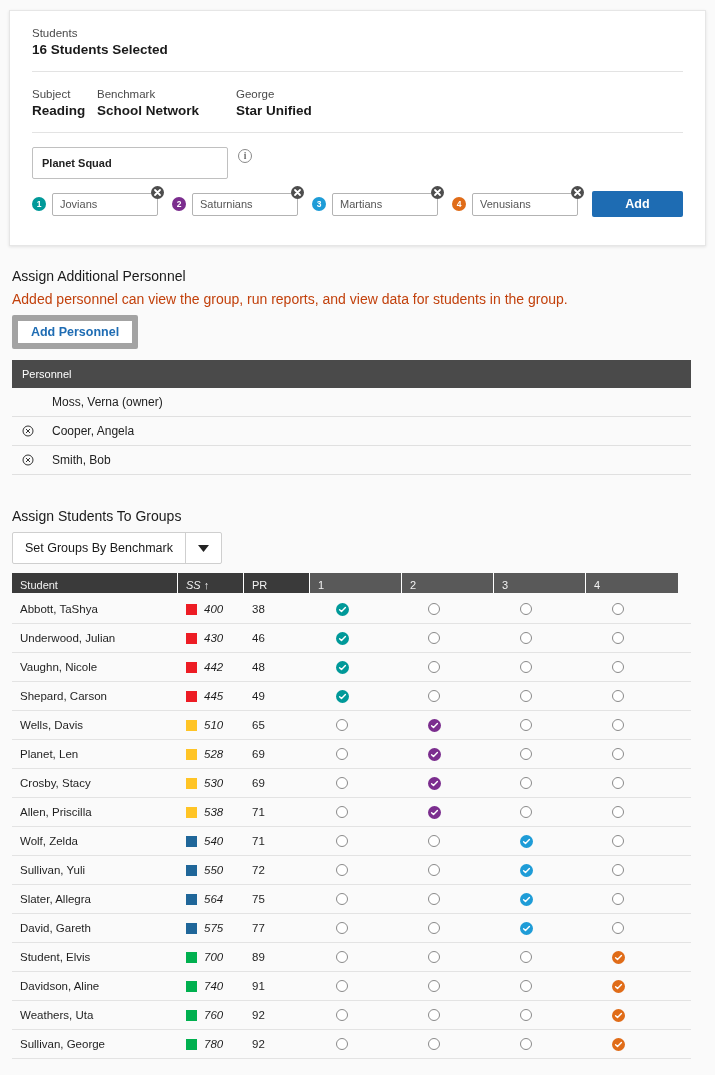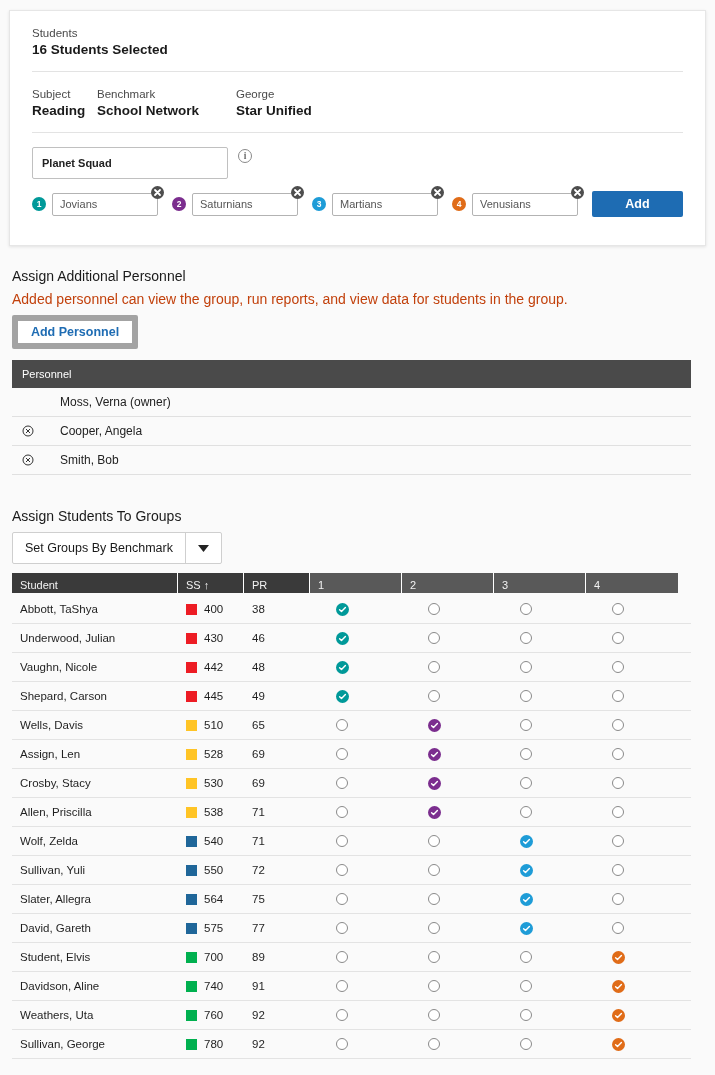--- a/index.html
+++ b/index.html
@@ -116,21 +116,21 @@
   .ptable-head {
     background: #4a4a4a; color: #ffffff;
     height: 28px; line-height: 28px;
     font-size: 11px; padding-left: 10px;
   }
   .prow {
     height: 29px; display: flex; align-items: center;
     border-bottom: 1px solid #e0e0e0;
     font-size: 12px; color: #222; padding-left: 10px;
   }
-  .prow .pname { margin-left: 16px; }
+  .prow .pname { margin-left: 8px; }
   .rm-ico { width: 12px; height: 12px; margin-right: 10px; flex: 0 0 auto; }
   .rm-spacer { width: 22px; flex: 0 0 auto; }
 
   
   .dd {
     position: absolute; left: 12px; top: 532px;
     display: flex; height: 32px;
     border: 1px solid #cfcfcf; border-radius: 2px;
     background: #fff; cursor: pointer;
   }
@@ -146,21 +146,21 @@
   
   .stable { position: absolute; left: 12px; top: 571px; width: 679px; }
   .srow { display: flex; align-items: center; }
   .sthead { height: 24px; }
   .sthead .c {
     height: 20px; line-height: 24px;
     color: #f2f2f2; font-size: 11px; padding-left: 8px;
     border-right: 1px solid #ffffff;
   }
   .c-name { width: 166px; }
-  .c-ss   { width: 66px; }
+  .c-ss   { width: 66px; font-style: italic; }
   .c-pr   { width: 66px; }
   .c-g    { width: 92px; }
   .sthead .c-name, .sthead .c-ss, .sthead .c-pr { background: #3a3a3a; }
   .sthead .c-g { background: #595959; }
   .sthead .c-g:last-child { border-right: none; }
 
   .stbody .r {
     height: 29px; border-bottom: 1px solid #e3e3e3;
     font-size: 11.5px; color: #1f1f1f;
   }
@@ -418,21 +418,21 @@
           </span>
         </div>
         <div class="c-g">
           <span class="radio-off"></span>
         </div>
         <div class="c-g">
           <span class="radio-off"></span>
         </div>
       </div>
       <div class="srow r">
-        <div class="c-name">Assign, Len</div>
+        <div class="c-name">Planet, Len</div>
         <div class="c-ss">
           <span class="swatch" style="background:#ffc425"></span>
           <span>528</span>
         </div>
         <div class="c-pr">69</div>
         <div class="c-g">
           <span class="radio-off"></span>
         </div>
         <div class="c-g">
           <span class="radio-on" style="background:#7b2d8e">

